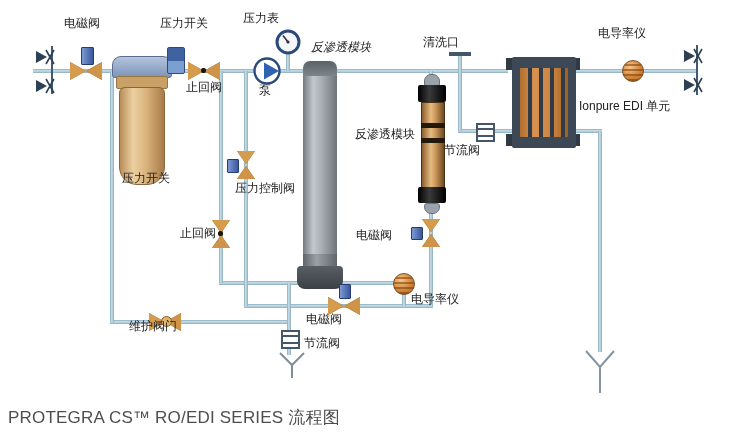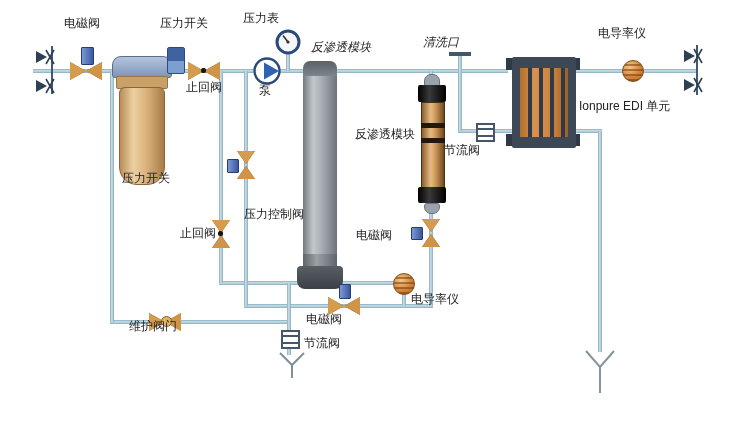--- a/index.html
+++ b/index.html
@@ -174,29 +174,30 @@
   <div class="meter" style="left:622px;top:60px;"></div>
 
   <svg style="left:585px;top:349px;" width="30" height="46" viewBox="0 0 30 46">
     <path d="M1,2 L15,18 L29,2 M15,18 L15,44" stroke="#8494a0" stroke-width="2" fill="none"></path>
   </svg>
 
   <span class="lbl" style="left:64px;top:17px;">电磁阀</span>
   <span class="lbl" style="left:154px;top:17px;margin-left:6px;">压力开关</span>
   <span class="lbl" style="left:243px;top:12px;">压力表</span>
   <span class="lbl" style="left:311px;top:41px;font-style:italic;">反渗透模块</span>
-  <span class="lbl" style="left:423px;top:36px;font-style:italic;">清洗口</span>
+  <span class="lbl" style="left:423px;top:36px;">清洗口</span>
   <span class="lbl" style="left:598px;top:27px;">电导率仪</span>
   <span class="lbl" style="left:579px;top:100px;">Ionpure EDI 单元</span>
   <span class="lbl" style="left:186px;top:81px;">止回阀</span>
   <span class="lbl" style="left:259px;top:84px;">泵</span>
   <span class="lbl" style="left:122px;top:172px;">压力开关</span>
-  <span class="lbl" style="left:244px;top:182px;margin-top:26px;">压力控制阀</span>
+  <span class="lbl" style="left:235px;top:182px;">压力控制阀</span>
   <span class="lbl" style="left:444px;top:144px;">节流阀</span>
   <span class="lbl" style="left:355px;top:128px;">反渗透模块</span>
   <span class="lbl" style="left:180px;top:227px;">止回阀</span>
   <span class="lbl" style="left:356px;top:229px;">电磁阀</span>
   <span class="lbl" style="left:306px;top:313px;">电磁阀</span>
   <span class="lbl" style="left:411px;top:293px;">电导率仪</span>
   <span class="lbl" style="left:304px;top:337px;">节流阀</span>
   <span class="lbl" style="left:129px;top:320px;">维护阀门</span>
 
+  <span class="caption" style="left:8px;top:406px;">PROTEGRA CS™ RO/EDI SERIES 流程图</span>
 </div>
 
 </body></html>

